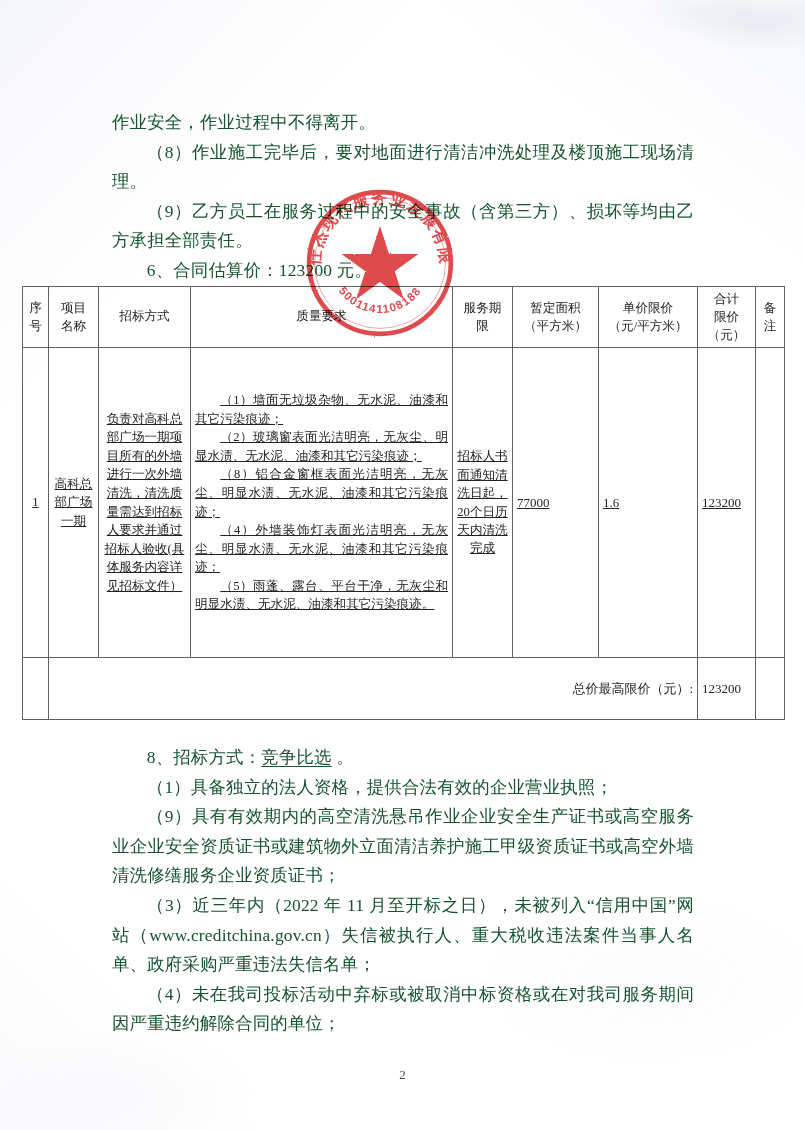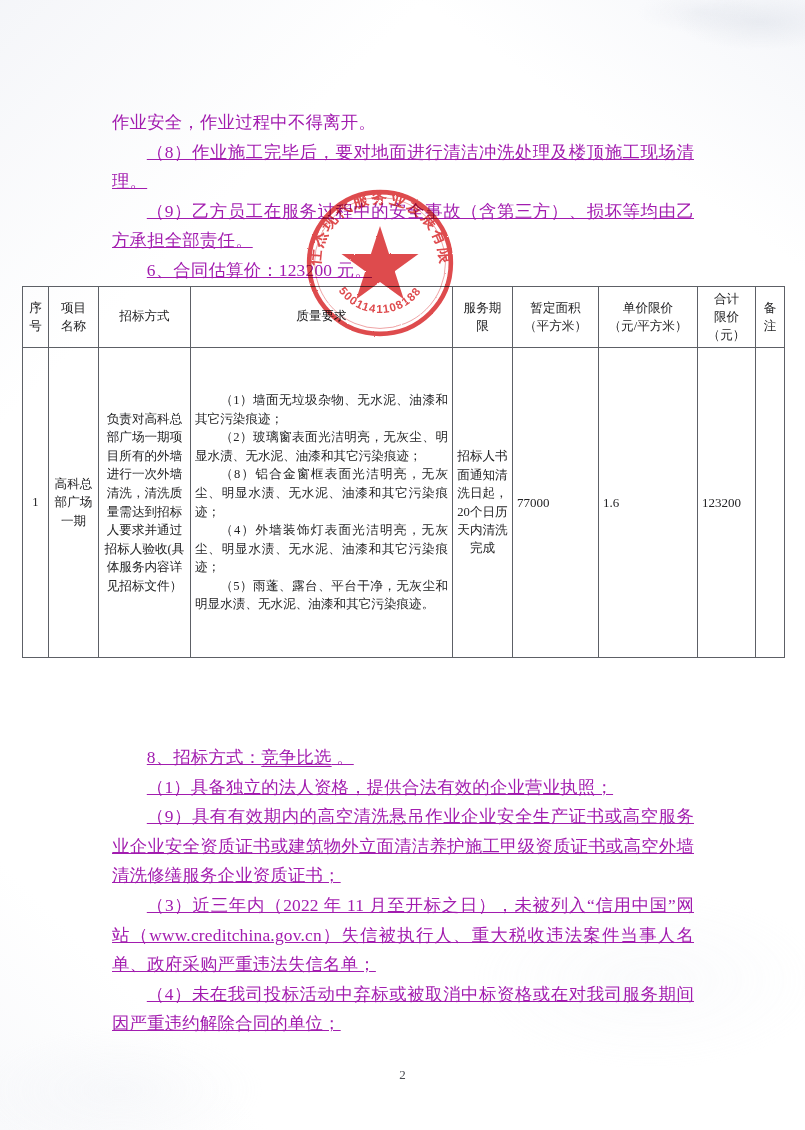--- a/index.html
+++ b/index.html
@@ -48,23 +48,23 @@
     position: absolute;
     left: 112px;
     width: 582px;
   }
   .para {
     font-size: 17.4px;
     line-height: 29.6px;
     letter-spacing: .2px;
     text-align: justify;
     margin: 0;
-    color: #a21caf;
-  }
-  .para.ind { text-indent: 2em; text-decoration: underline; }
+    color: #14532d;
+  }
+  .para.ind { text-indent: 2em; }
 
   #top-block { top: 108px; }
   #lower-block { top: 743px; }
 
   .ul-value {
     text-decoration: underline;
     text-underline-offset: 3px;
   }
 
   
@@ -102,21 +102,21 @@
 
   .hdr-stack { display: block; text-align: center; }
   .hdr-stack span { display: block; white-space: nowrap; }
   .vert-two { line-height: 18px; }
 
   .cell-center { text-align: center; }
   .cell-num { text-align: left; font-size: 13px; }
   .cell-narrow-stack { text-align: center; line-height: 18.4px; }
   .cell-just { text-align: justify; text-indent: 2em; line-height: 18.6px; }
   .cell-service { text-align: center; line-height: 18.6px; margin-left: 13px; }
-  .body-row td { height: 310px; vertical-align: middle; }
+  .body-row td { height: 310px; vertical-align: middle; text-decoration: underline; }
   .total-row td { height: 62px; }
   .total-label { text-align: right; padding-right: 8px; font-size: 13px; }
 
   
   .seal {
     position: absolute;
     left: 303px;
     top: 186px;
     width: 154px;
     height: 154px;
@@ -232,20 +232,26 @@
             <div class="cell-just">（2）玻璃窗表面光洁明亮，无灰尘、明显水渍、无水泥、油漆和其它污染痕迹；</div>
             <div class="cell-just">（8）铝合金窗框表面光洁明亮，无灰尘、明显水渍、无水泥、油漆和其它污染痕迹；</div>
             <div class="cell-just">（4）外墙装饰灯表面光洁明亮，无灰尘、明显水渍、无水泥、油漆和其它污染痕迹；</div>
             <div class="cell-just">（5）雨蓬、露台、平台干净，无灰尘和明显水渍、无水泥、油漆和其它污染痕迹。</div>
           </td>
           <td class="cell-narrow-stack">招标人书面通知清洗日起，20个日历天内清洗完成</td>
           <td class="cell-num">77000</td>
           <td class="cell-num">1.6</td>
           <td class="cell-num">123200</td>
           <td class="cell-center"></td>
+        </tr>
+        <tr class="total-row">
+          <td></td>
+          <td class="total-label" colspan="6">总价最高限价（元）:</td>
+          <td class="cell-num">123200</td>
+          <td></td>
         </tr>
       </tbody>
     </table>
   </div>
 
   <div class="para-block" id="lower-block">
     <p class="para ind"><span>8、招标方式：</span><span class="ul-value">竞争比选</span><span> 。</span></p>
     <p class="para ind">（1）具备独立的法人资格，提供合法有效的企业营业执照；</p>
     <p class="para ind">（9）具有有效期内的高空清洗悬吊作业企业安全生产证书或高空服务业企业安全资质证书或建筑物外立面清洁养护施工甲级资质证书或高空外墙清洗修缮服务企业资质证书；</p>
     <p class="para ind">（3）近三年内（2022 年 11 月至开标之日），未被列入“信用中国”网站（www.creditchina.gov.cn）失信被执行人、重大税收违法案件当事人名单、政府采购严重违法失信名单；</p>

